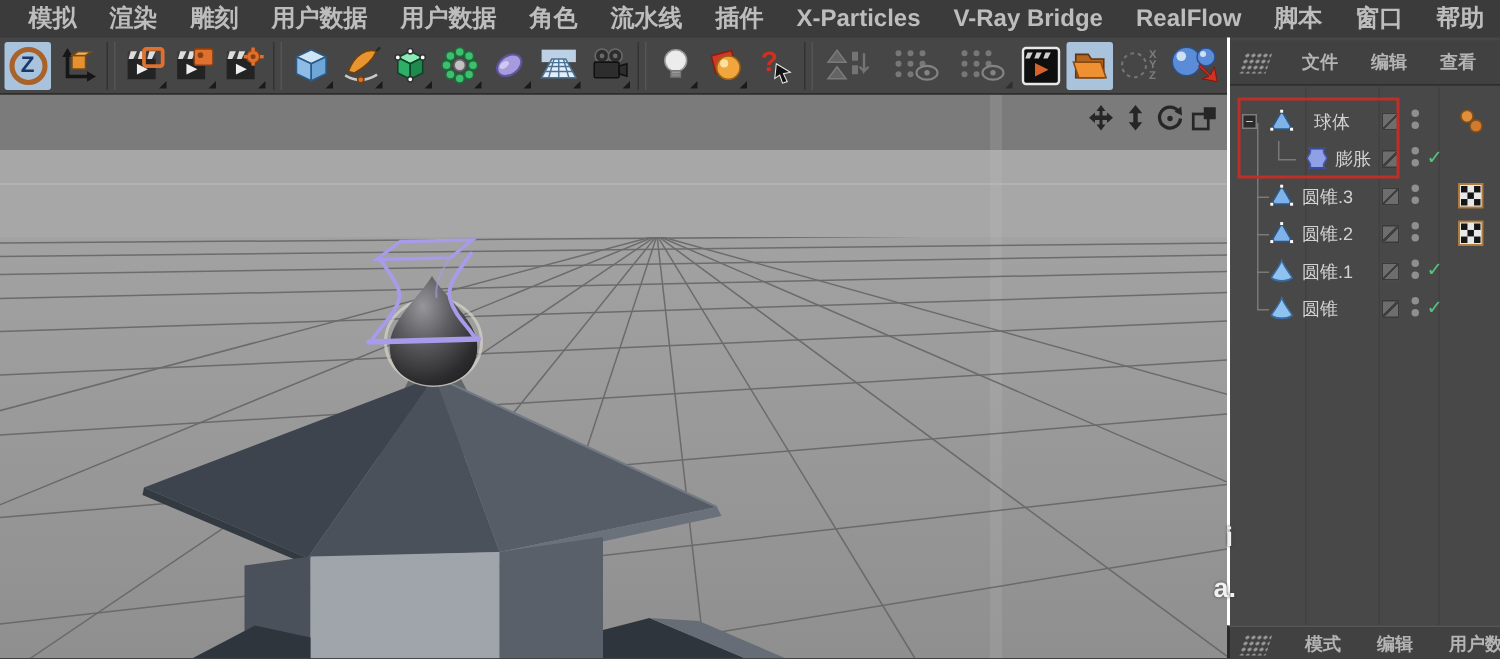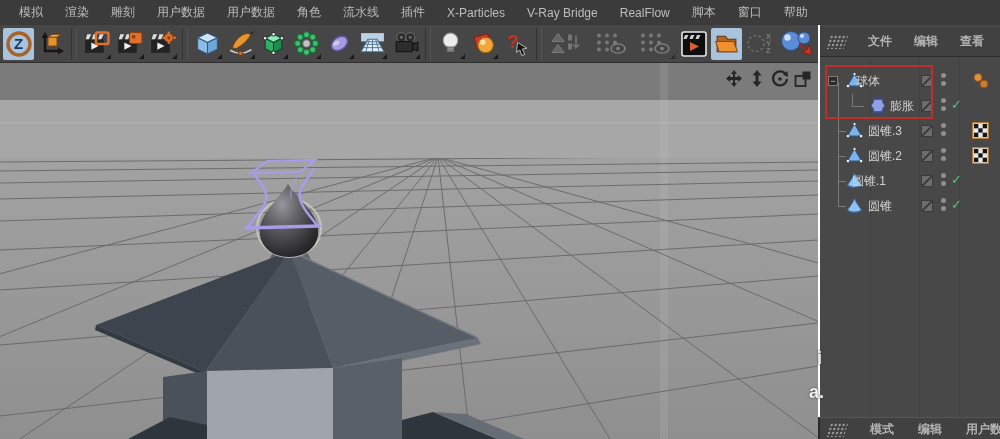--- a/index.html
+++ b/index.html
@@ -3,21 +3,21 @@
 <meta charset="utf-8">
 <style>
   * { margin:0; padding:0; box-sizing:border-box; }
   html,body { width:1000px; height:439px; overflow:hidden; }
   body { font-family:"Liberation Sans","DejaVu Sans",sans-serif; background:#3c3c3c; position:relative; }
   #app { position:absolute; inset:0; width:1000px; height:439px; }
 
   
   .menubar { position:absolute; left:0; top:0; width:1000px; height:25px; background:#3b3b3b;
              display:flex; align-items:center; padding-left:8px; }
-  .menubar .mi { color:#bdbdbd; font-size:12px; font-weight:normal; padding:0 11px; white-space:nowrap; cursor:default; }
+  .menubar .mi { color:#bdbdbd; font-size:16px; font-weight:bold; padding:0 11px; white-space:nowrap; cursor:default; }
 
   
   .toolbar { position:absolute; left:0; top:25px; width:818px; height:38px; background:#464646;
              border-bottom:1px solid #2e2e2e; display:flex; align-items:center; padding-left:2px; }
   .tbtn { position:relative; width:31px; height:32px; margin:0 1px; border-radius:2px;
           display:flex; align-items:center; justify-content:center; flex:0 0 auto; }
   .tbtn.sel { background:var(--selection-blue); }
   .tbtn.wide { width:42px; }
   .tbtn .corner { position:absolute; right:1px; bottom:1px; width:0; height:0;
                   border-left:5px solid transparent; border-bottom:5px solid #1a1a1a; }
@@ -476,21 +476,21 @@
       <div class="treeh" style="left:32px; top:48px; width:12px"></div>
 
       <div class="row" style="top:10px">
         <div class="expander">−</div>
         <svg class="objicon" style="left:26px" width="17" height="17" viewBox="0 0 17 17">
           <path d="M8.5 2 L15.5 14 H1.5 Z" fill="#7fb2e8" stroke="#2a5a8a"></path>
           <rect x="7.2" y="0.8" width="2.6" height="2.6" fill="#fff" stroke="#333" stroke-width=".5"></rect>
           <rect x="0.6" y="12.8" width="2.6" height="2.6" fill="#fff" stroke="#333" stroke-width=".5"></rect>
           <rect x="13.8" y="12.8" width="2.6" height="2.6" fill="#fff" stroke="#333" stroke-width=".5"></rect>
         </svg>
-        <span class="lbl" style="left:36px">球体</span>
+        <span class="lbl" style="left:56px">球体</span>
         <div class="layerchip"></div>
         <div class="dots">
             <i></i>
             <i></i>
           </div>
         <svg class="tag" width="18" height="18" viewBox="0 0 18 18">
           <circle cx="6" cy="5.5" r="4" fill="#e0903c" stroke="#8a4f12"></circle>
           <circle cx="12" cy="12" r="4" fill="#cf7a2e" stroke="#8a4f12"></circle>
         </svg>
       </div>
@@ -557,21 +557,21 @@
               <rect x="10.7" y="10.7" width="4.3" height="4.3"></rect>
           </g>
         </svg>
       </div>
 
       <div class="row" style="top:110px">
         <svg class="objicon" style="left:26px" width="17" height="17" viewBox="0 0 17 17">
           <path d="M8.5 1.5 C10 6 14.5 11 15.5 13.2 C12 16 5 16 1.5 13.2 C2.5 11 7 6 8.5 1.5 Z" fill="#8ec2f0" stroke="#3a6aa0"></path>
           <path d="M1.5 13.2 C5 15.8 12 15.8 15.5 13.2" fill="none" stroke="#3a6aa0"></path>
         </svg>
-        <span class="lbl" style="left:32px">圆锥.1</span>
+        <span class="lbl" style="left:48px">圆锥.1</span>
         <div class="layerchip"></div>
         <div class="dots">
             <i></i>
             <i></i>
           </div>
         <span class="chk">✓</span>
       </div>
 
       <div class="row" style="top:135px">
         <svg class="objicon" style="left:26px" width="17" height="17" viewBox="0 0 17 17">

